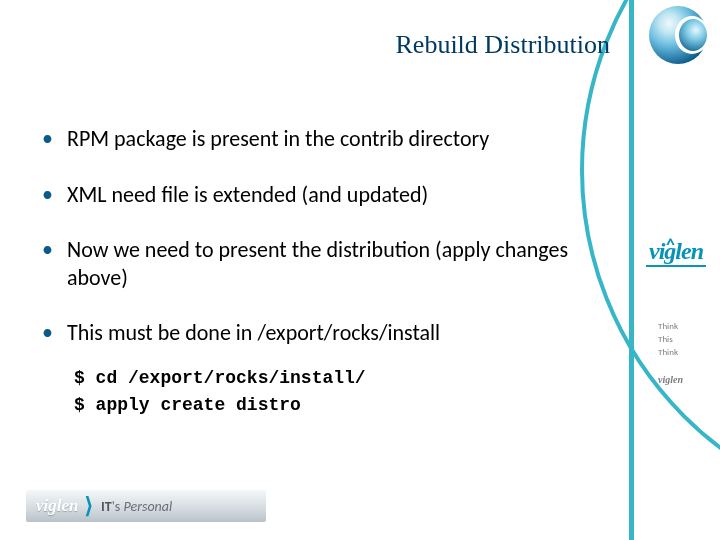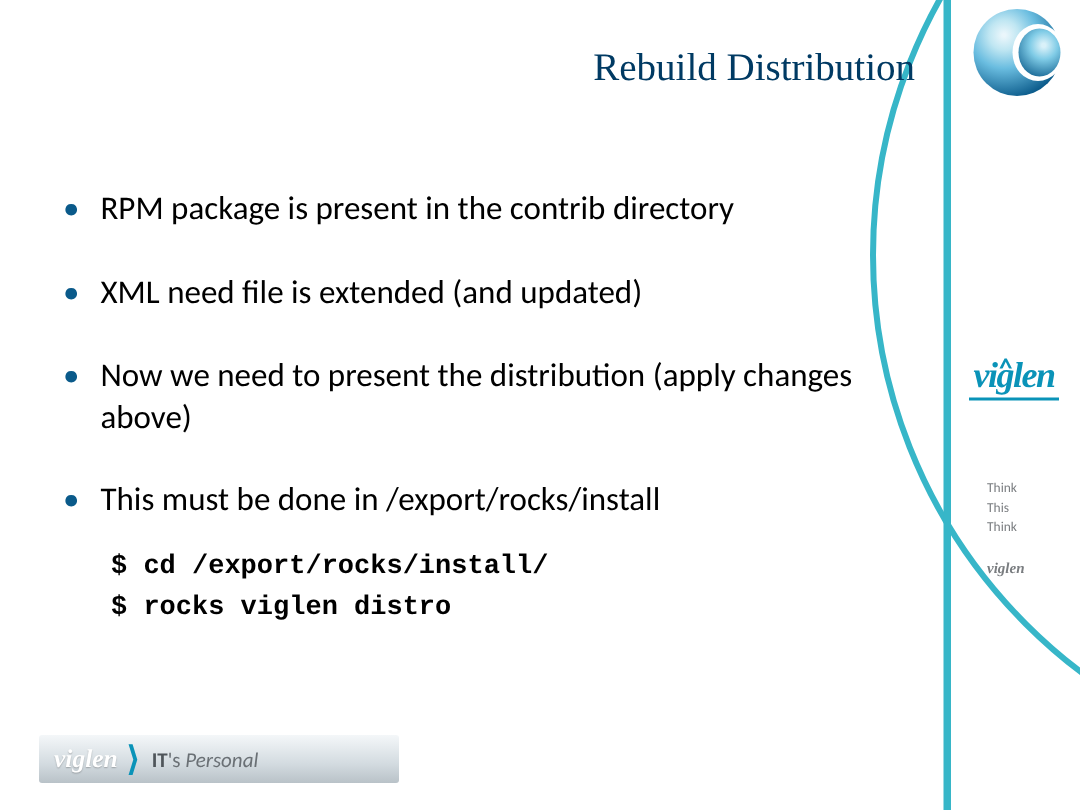--- a/index.html
+++ b/index.html
@@ -217,21 +217,21 @@
     <div class="bullet">
       <span class="dot">•</span>
       <span>Now we need to present the distribution (apply changes above)</span>
     </div>
     <div class="bullet" style="margin-bottom:14px">
       <span class="dot">•</span>
       <span>This must be done in /export/rocks/install</span>
     </div>
     <div class="code-block">
       <div>$ cd /export/rocks/install/</div>
-      <div>$ rocks viglen distro</div>
+      <div>$ apply create distro</div>
     </div>
   </div>
 
   <div class="side-brand">
     <span class="brand-caret">^</span>
     <span class="brand-word">viglen</span>
     <div class="brand-underline"></div>
   </div>
 
   <div class="side-tag">

